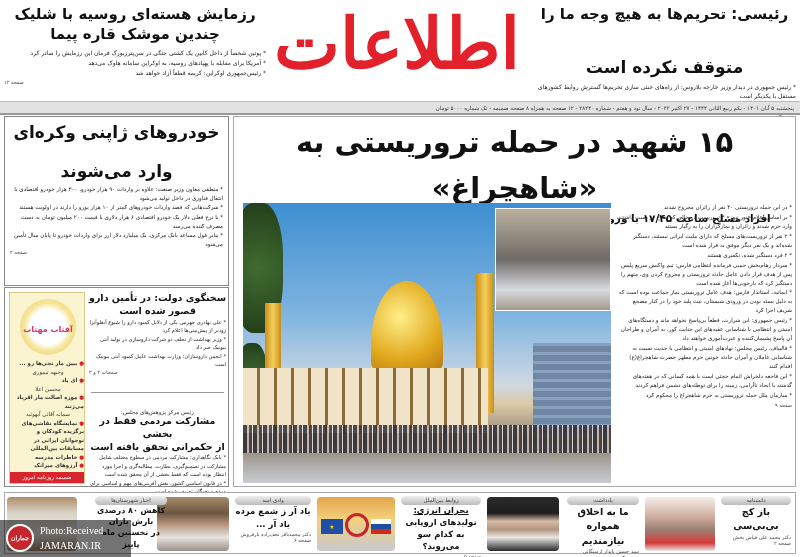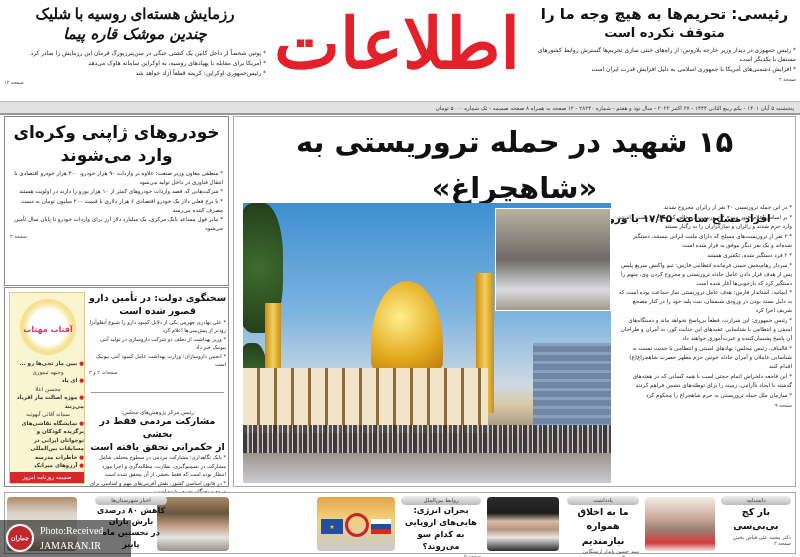--- a/index.html
+++ b/index.html
@@ -39,47 +39,47 @@
   .b-author { font-size: 5px; color: #444; }
 
   
   .watermark { background: rgba(0,0,0,0.55); color: #fff; font-family: Liberation Serif, serif; direction: ltr; }
   .wm-logo { width: 28px; height: 28px; border-radius: 50%; border: 2px solid #fff; background: #c4262e; color: #fff; font-size: 9px; font-weight: bold; text-align: center; line-height: 24px; }
 </style>
 </head>
 <body>
 
 <div class="abs" style="left:4px; top:4px; width:262px; height:92px;">
-  <div class="teaser-title" style="font-size:15px;font-family:Liberation Serif, serif;">رزمایش هسته‌ای روسیه با شلیک</div>
-  <div class="teaser-title" style="font-size:15px;font-style:italic;">چندین موشک قاره پیما</div>
+  <div class="teaser-title" style="font-size:15px;">رزمایش هسته‌ای روسیه با شلیک</div>
+  <div class="teaser-title" style="font-size:15px;">چندین موشک قاره پیما</div>
   <div class="teaser-bullets bullets" style="margin-top:3px;">
     <p>* پوتین شخصاً از داخل کابین یک کشتی جنگی در سن‌پترزبورگ فرمان این رزمایش را صادر کرد</p>
     <p>* آمریکا برای مقابله با پهپادهای روسیه، به اوکراین سامانه هاوک می‌دهد</p>
     <p>* رئیس‌جمهوری اوکراین: کریمه قطعاً آزاد خواهد شد</p>
   </div>
   <div class="page-ref" style="text-align:left; margin-top:2px;">صفحه ۱۲</div>
 </div>
 
 <div class="abs masthead" style="left:280px; top:-4px; width:240px; height:96px; font-size:70px; line-height:96px;">اطلاعات</div>
 
 <div class="abs" style="left:533px; top:4px; width:263px; height:92px;">
   <div class="teaser-title" style="font-size:15px;">رئیسی: تحریم‌ها به هیچ وجه ما را</div>
-  <div class="teaser-title" style="font-size:13px;">متوقف نکرده است</div>
+  <div class="teaser-title" style="font-size:17px;margin-top:32px;">متوقف نکرده است</div>
   <div class="teaser-bullets bullets" style="margin-top:3px;">
     <p>* رئیس جمهوری در دیدار وزیر خارجه بلاروس: از راه‌های خنثی سازی تحریم‌ها گسترش روابط کشورهای مستقل با یکدیگر است</p>
     <p>* افزایش دشمنی‌های آمریکا با جمهوری اسلامی به دلیل افزایش قدرت ایران است</p>
   </div>
   <div class="page-ref" style="text-align:right; margin-top:2px;">صفحه ۲</div>
 </div>
 
 <div class="abs datebar" style="left:0; top:101px; width:800px; height:14px;">پنجشنبه ۵ آبان ۱۴۰۱ - یکم ربیع الثانی ۱۴۴۴ - ۲۷ اکتبر ۲۰۲۲ - سال نود و هفتم - شماره ۲۸۲۴۰ - ۱۲ صفحه به همراه ۸ صفحه ضمیمه - تک شماره ۵۰۰۰ تومان</div>
 
 <div class="abs boxed" style="left:4px; top:116px; width:225px; height:170px; padding:4px 5px;">
   <div class="teaser-title" style="font-size:17px; line-height:1.35;text-align:center;">خودروهای ژاپنی وکره‌ای</div>
-  <div class="teaser-title" style="font-size:17px; line-height:1.35;">وارد می‌شوند</div>
+  <div class="teaser-title" style="font-size:17px; line-height:1.35;margin-top:16px;">وارد می‌شوند</div>
   <div class="teaser-bullets bullets" style="font-size:5.6px; margin-top:2px;">
     <p>* منطقی معاون وزیر صنعت: علاوه بر واردات ۹۰ هزار خودرو، ۳۰۰ هزار خودرو اقتصادی با انتقال فناوری در داخل تولید می‌شود</p>
     <p>* شرکت‌هایی که قصد واردات خودروهای کمتر از ۱۰ هزار یورو را دارند در اولویت هستند</p>
     <p>* با نرخ فعلی دلار یک خودرو اقتصادی ۶ هزار دلاری با قیمت ۲۰۰ میلیون تومان به دست مصرف کننده می‌رسد</p>
     <p>* بنابر قول مساعد بانک مرکزی، یک میلیارد دلار ارز برای واردات خودرو تا پایان سال تأمین می‌شود</p>
   </div>
   <div class="page-ref" style="text-align:left;">صفحه ۲</div>
 </div>
 
 <div class="abs boxed" style="left:4px; top:287px; width:225px; height:200px;">
@@ -173,31 +173,38 @@
     <div class="pill">یادداشت</div>
     <div class="b-title">ما به اخلاق</div>
     <div class="b-title">همواره نیازمندیم</div>
     <div class="b-author">سید حسین پاپدار ارسنگانی</div>
     <div class="b-author">صفحه ۳</div>
   </div>
   <div class="thumb" style="right:236px; top:4px; width:72px; height:54px; background:linear-gradient(180deg, #2b2b2b 0%, #1d1d1d 30%, #d9bba6 45%, #b69682 60%, #e8e6e3 75%, #2a2a2a 100%);"></div>
 
   <div class="abs" style="right:314px; top:3px; width:80px; height:56px;">
     <div class="pill">روابط بین‌الملل</div>
-    <div class="b-title" style="font-size:8.5px; line-height:1.4;">بحران انرژی:</div>
-    <div class="b-title" style="font-size:8.5px; line-height:1.4;">هایی‌های اروپایی</div>
+    <div class="b-title" style="font-size:8.5px; line-height:1.4;text-decoration:underline;">بحران انرژی:</div>
+    <div class="b-title" style="font-size:8.5px; line-height:1.4;">تولید‌های اروپایی</div>
     <div class="b-title" style="font-size:8.5px; line-height:1.4;">به کدام سو می‌روند؟</div>
     <div class="b-author">صفحه ۵</div>
   </div>
   <div class="thumb" style="right:400px; top:4px; width:78px; height:54px; background:linear-gradient(180deg, #e3a44a 0%, #f2d17b 40%, #c9c9cf 100%);">
     <div class="abs" style="left:4px; top:22px; width:22px; height:15px; background:#1f4ea3; color:#ffd400; font-size:6px; text-align:center; line-height:15px;">★</div>
     <div class="abs" style="left:28px; top:16px; width:24px; height:24px; border-radius:50%; border:3px solid #c4262e;"></div>
     <div class="abs" style="left:54px; top:22px; width:20px; height:15px; background:linear-gradient(180deg, #fff 0 33%, #1c4fa1 33% 66%, #d52b1e 66%);"></div>
   </div>
 
+  <div class="abs" style="right:484px; top:3px; width:76px; height:56px;">
+    <div class="pill">وادی امید</div>
+    <div class="b-title" style="font-size:8.5px;">یاد آر ز شمع مرده</div>
+    <div class="b-title" style="font-size:8.5px;">یاد آر ...</div>
+    <div class="b-author">دکتر محمدباقر نجف‌زاده بارفروش</div>
+    <div class="b-author">صفحه ۶</div>
+  </div>
   <div class="thumb" style="right:566px; top:4px; width:72px; height:54px; background:linear-gradient(180deg, #a88c6a 0%, #6b5641 30%, #b8927a 50%, #e6e4e0 75%, #9a8f86 100%);"></div>
 
   <div class="abs" style="right:628px; top:3px; width:72px; height:52px;">
     <div class="pill">اخبار شهرستان‌ها</div>
     <div class="b-title" style="font-size:8px; line-height:1.4;">کاهش ۸۰ درصدی</div>
     <div class="b-title" style="font-size:8px; line-height:1.4;">بارش باران</div>
     <div class="b-title" style="font-size:8px; line-height:1.4;">در نخستین ماه پاییز</div>
   </div>
   <div class="thumb" style="left:2px; top:4px; width:70px; height:54px; background:linear-gradient(180deg, #b08c6a 0%, #d9d3c8 30%, #eeeae4 70%, #a7896c 100%);"></div>
 </div>

